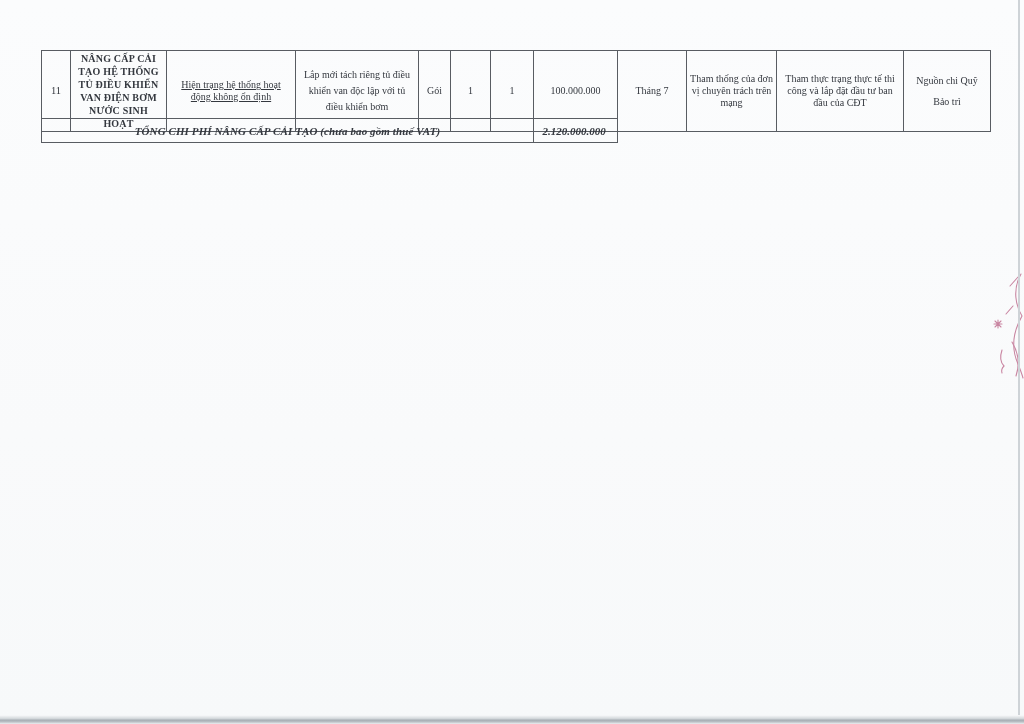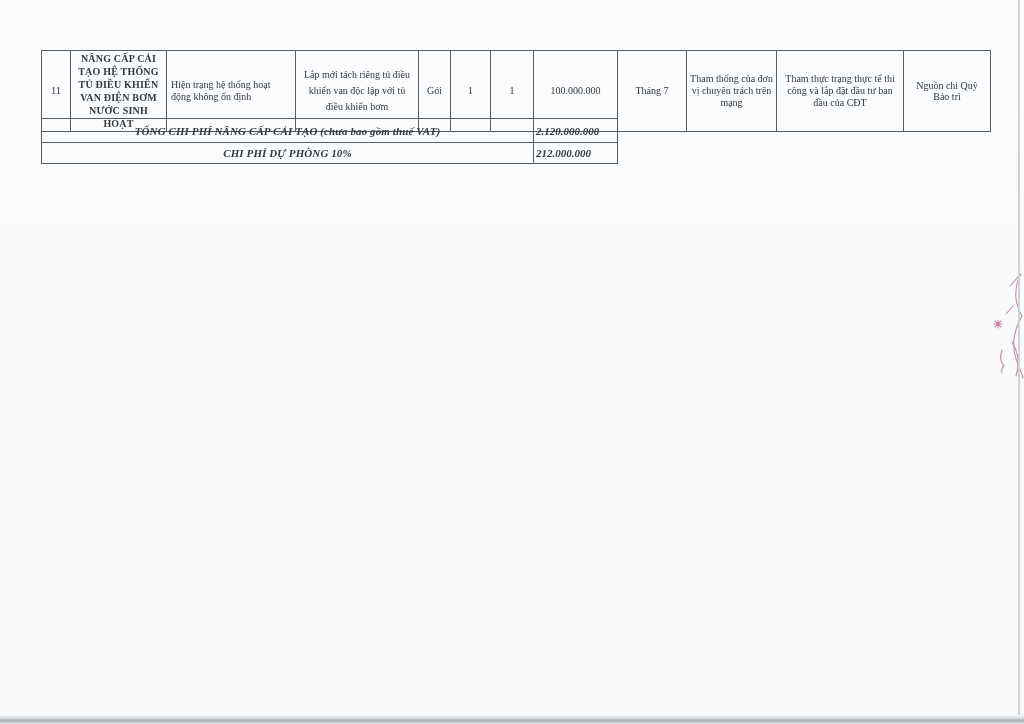--- a/index.html
+++ b/index.html
@@ -33,40 +33,40 @@
   .main-table tr { height: 66px; }
   td.c-stt { font-weight: normal; font-size: 10.5px; }
   td.c-name {
     font-weight: bold;
     text-align: center;
     font-size: 10px;
     line-height: 13px;
     padding: 1px 2px;
     letter-spacing: 0.2px;
   }
-  td.c-status { text-align: left; padding: 18px 4px; }
+  td.c-status { text-align: center; padding: 18px 4px; text-decoration: underline; }
   td.c-solution { line-height: 16px; }
-  td.c-fund { line-height: 11px; }
+  td.c-fund { line-height: 21px; }
 
   
   .totals-table {
     position: absolute; left: 41px; top: 118px; width: 576px; font-style: italic;
   }
   .totals-table td {
     border: 1px solid #585c62;
     vertical-align: middle;
     font-weight: bold;
     font-size: 11px;
     overflow: hidden;
   }
   .totals-table tr.t-row-0 { height: 24px; }
   .totals-table tr.t-row-1 { height: 21px; }
   .totals-table tr.t-row-2 { height: 21px; }
   td.t-label { width: 492px; text-align: center; padding: 1px 4px; letter-spacing: 0.1px; }
-  td.t-value { width: 84px; text-align: left; padding: 1px 5px 1px 2px; }
+  td.t-value { width: 84px; text-align: center; padding: 1px 5px 1px 2px; }
 
   
   .scan-right-edge {
     position: absolute; left: 1018px; top: 0; width: 2px; height: 716px;
     background: #ced3d7;
   }
   .scan-bottom-edge {
     position: absolute; left: 0; top: 715px; width: 1024px; height: 9px;
     background: linear-gradient(180deg, #fafbfc 0%, #d5dadd 38%, #a8afb5 58%, #b8bec3 75%, #eceff1 100%);
   }
@@ -112,24 +112,20 @@
     </tr>
   </tbody>
     </table>
 
   <table class="totals-table">
     <tbody>
         <tr class="t-row-0">
       <td class="t-label">TỔNG CHI PHÍ NÂNG CẤP CẢI TẠO (chưa bao gồm thuế VAT)</td>
       <td class="t-value">2.120.000.000</td>
     </tr>
-    <tr class="t-row-1">
-      <td class="t-label">CHI PHÍ DỰ PHÒNG  10%</td>
-      <td class="t-value">212.000.000</td>
-    </tr>
   </tbody>
     </table>
 
   <svg class="pen-mark" viewBox="0 0 32 108" xmlns="http://www.w3.org/2000/svg">
     <g fill="none" stroke="#b95f84" stroke-width="1.1" stroke-linecap="round">
       <path d="M29,2 C20,18 24,34 30,44 C22,58 18,74 26,92 C28,97 30,102 31,106"></path>
       <path d="M18,14 L26,5"></path>
       <path d="M14,42 L21,34"></path>
       <path d="M20,70 C26,80 28,92 24,104"></path>
       <path d="M10,78 C8,84 8,90 12,94 C10,96 9,98 10,101"></path>

